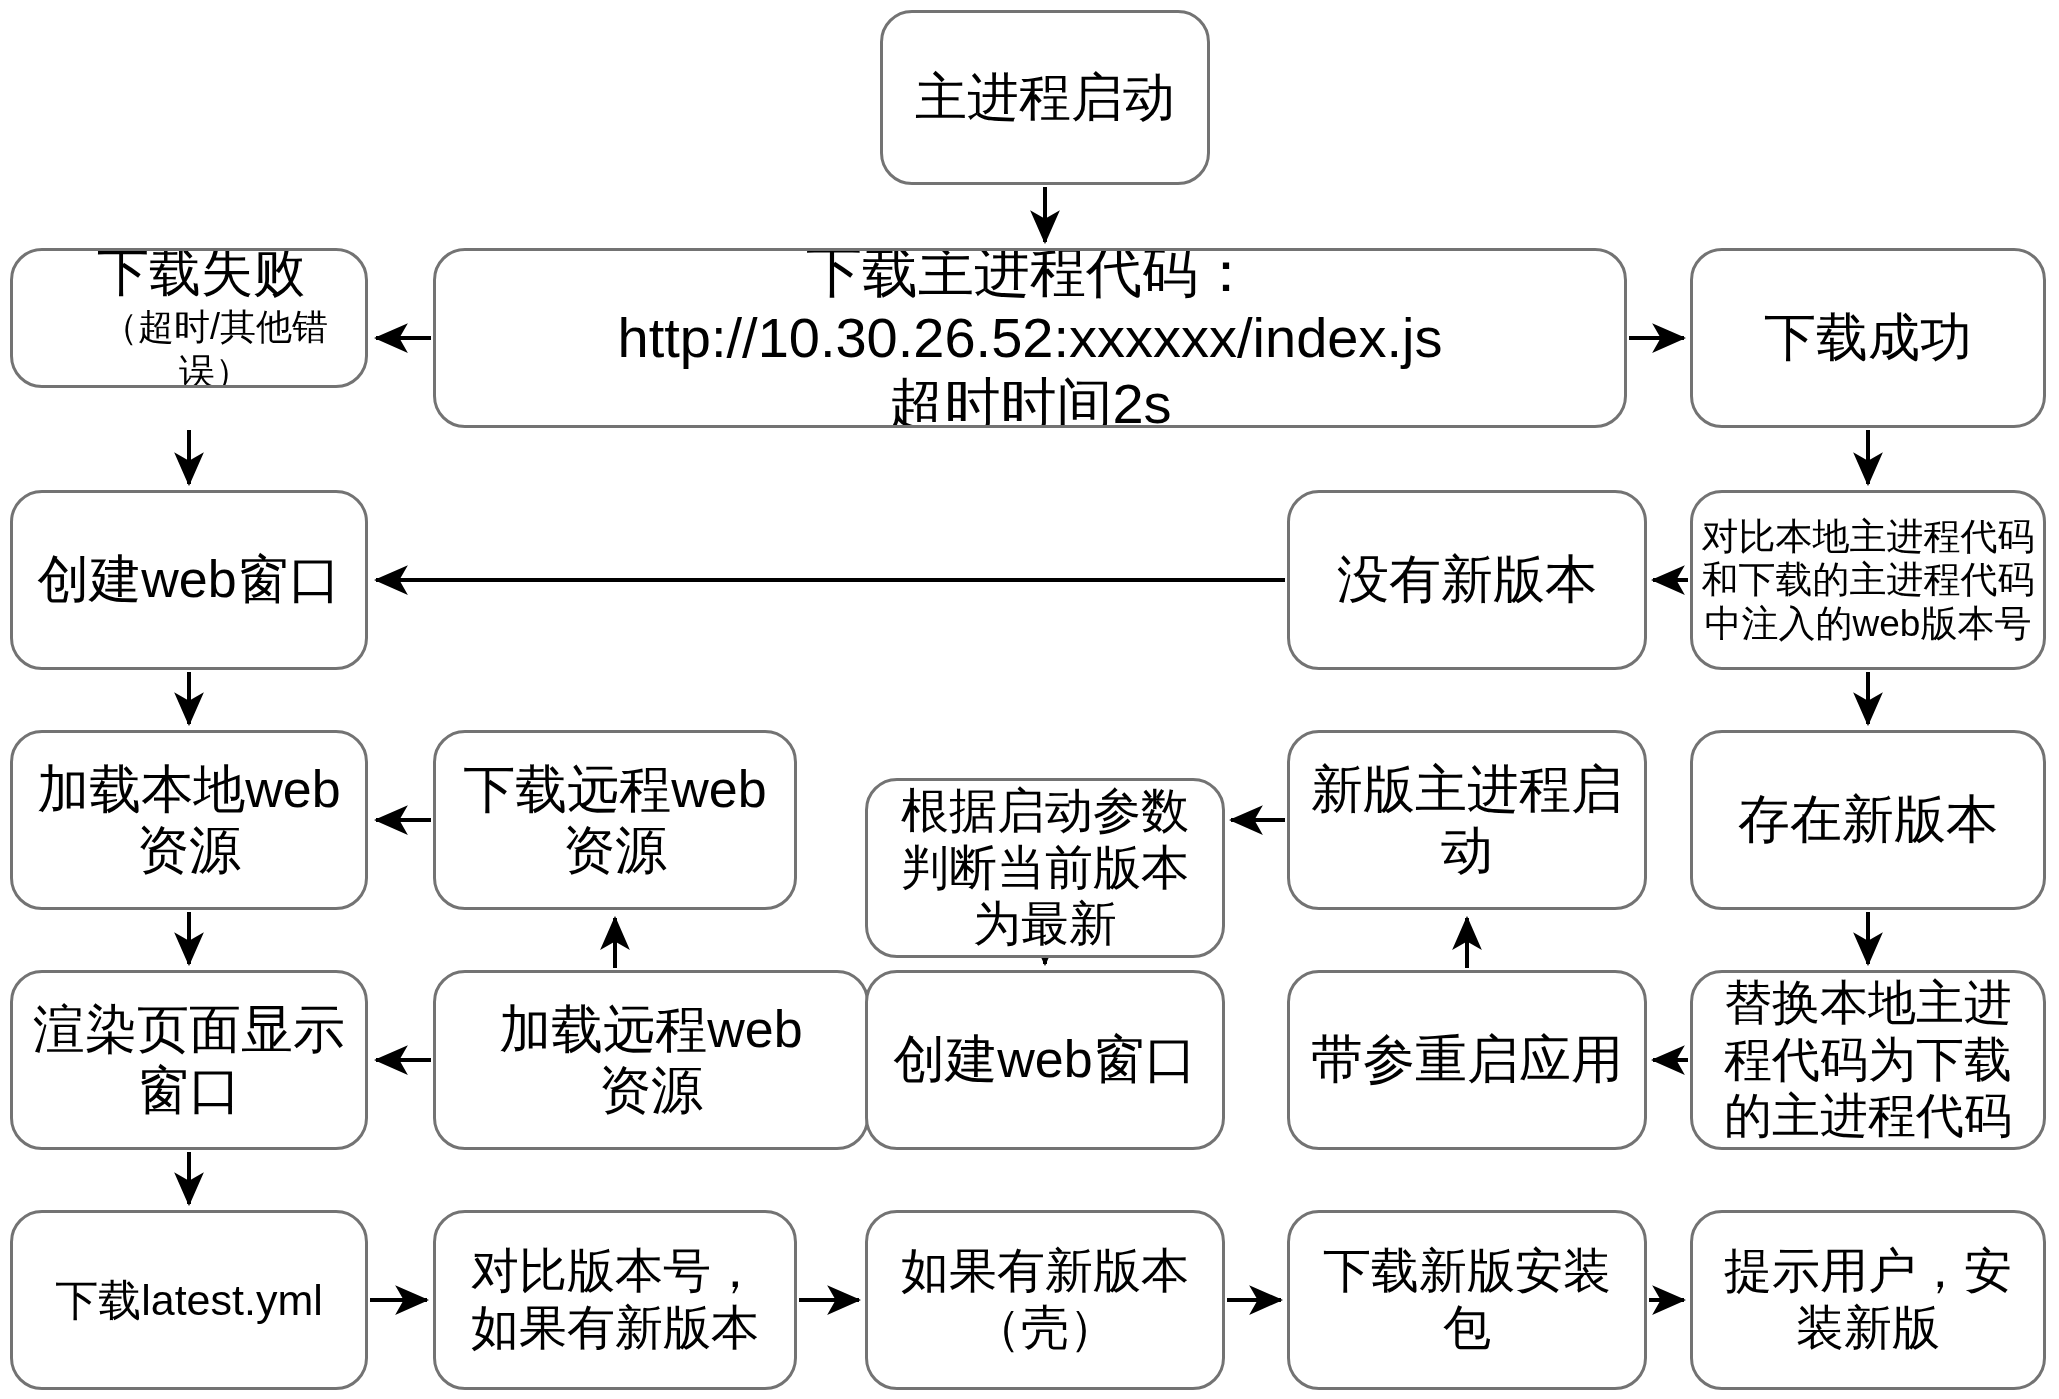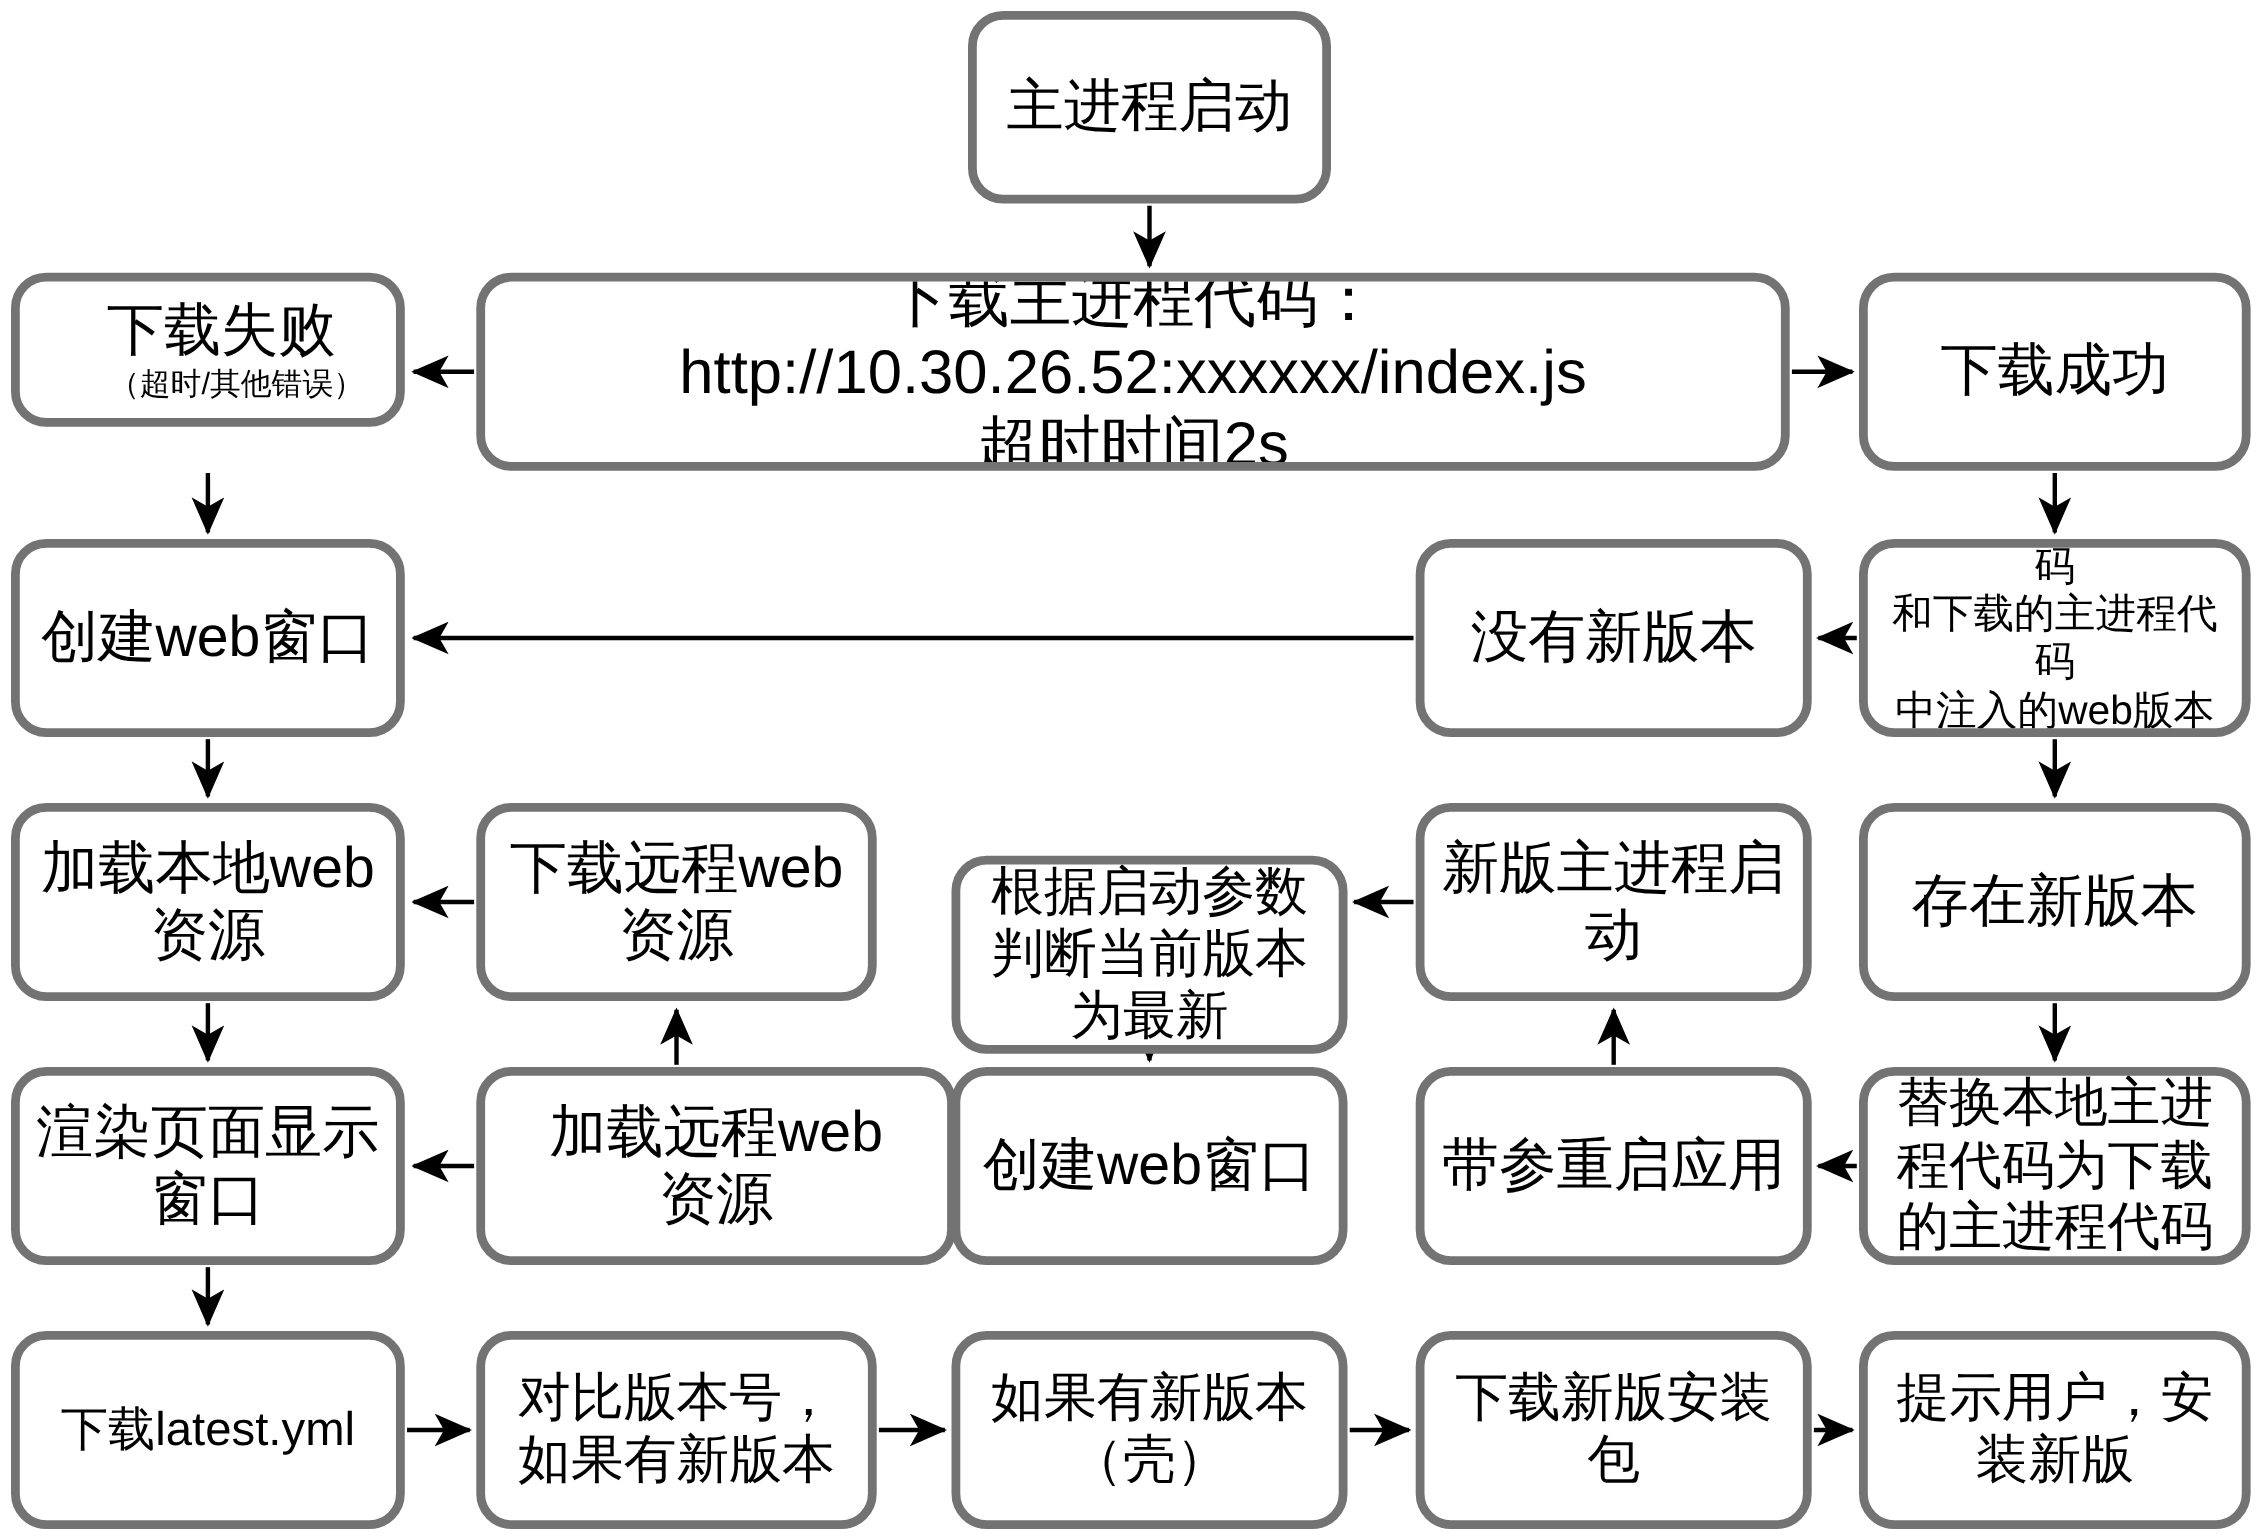--- a/index.html
+++ b/index.html
@@ -18,40 +18,40 @@
   #edges-layer {
     position: absolute;
     left: 0; top: 0;
     width: 2059px;
     height: 1399px;
     pointer-events: none;
   }
   .node {
     position: absolute;
     box-sizing: border-box;
-    border: 8px solid #737373;
+    border: 3px solid #737373;
     border-radius: 32px;
     background: #ffffff;
     display: flex;
     flex-direction: column;
     align-items: center;
     justify-content: center;
     text-align: center;
     color: #000000;
     line-height: 1.18;
     white-space: pre-line;
     padding: 4px 8px;
     overflow: hidden;
   }
   .fs-lg { font-size: 52px; }
   .fs-md { font-size: 48px; }
   .fs-sm { font-size: 37px; }
   .fs-url { font-size: 56px; }
   .fs-tight { font-size: 43px; }
-  .sub { font-size: 28px; line-height: 1.25; margin-left: 28px; }
+  .sub { font-size: 36px; line-height: 1.25; margin-left: 28px; }
 
   
   .n-start       { left: 880px;  top: 10px;   width: 330px;  height: 175px; }
   .n-fail        { left: 10px;   top: 248px;  width: 358px;  height: 140px; padding-left: 32px; }
   .n-url         { left: 433px;  top: 248px;  width: 1194px; height: 180px; }
   .n-success     { left: 1690px; top: 248px;  width: 356px;  height: 180px; }
   .n-createweb1  { left: 10px;   top: 490px;  width: 358px;  height: 180px; }
   .n-nonew       { left: 1287px; top: 490px;  width: 360px;  height: 180px; }
   .n-compare     { left: 1690px; top: 490px;  width: 356px;  height: 180px; }
   .n-loadlocal   { left: 10px;   top: 730px;  width: 358px;  height: 180px; }

